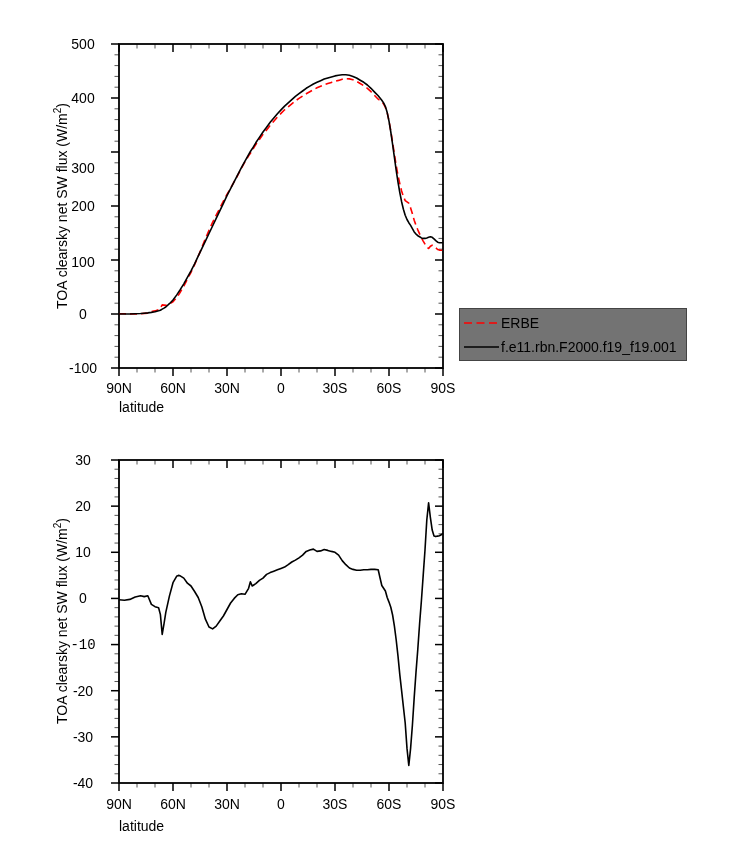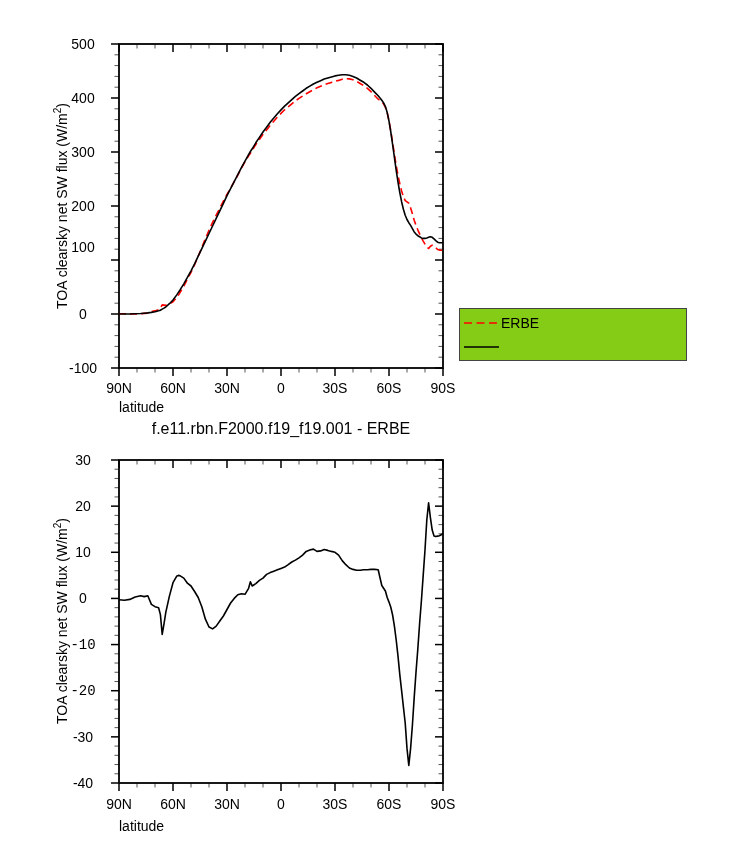--- a/index.html
+++ b/index.html
@@ -14,21 +14,21 @@
   #xlab-bottom{top:818px;}
   .ylab{position:absolute;width:340px;height:20px;text-align:center;font-size:14px;
         transform:rotate(-90deg);white-space:nowrap;}
   #ylab-top{left:-108px;top:196px;}
   #ylab-bottom{left:-108px;top:611px;}
   .ylab sup{font-size:10px;}
   #tick-labels span{position:absolute;font-size:14px;line-height:17px;}
   .yticklab{text-align:center;}
   .xticklab{text-align:center;}
   .legend{position:absolute;left:459px;top:308px;width:228px;height:53px;
-          border:1px solid #444;background:#84cc16;box-sizing:border-box;padding:2px 0 0 3px;}
+          border:1px solid #444;background:#737373;box-sizing:border-box;padding:2px 0 0 3px;}
   .legend-row{display:flex;align-items:center;height:24px;}
   .legend-row svg{flex:0 0 37px;margin-right:1px;}
   .legend-row span{font-size:14px;white-space:nowrap;}
 </style>
 </head>
 <body>
 
 <div class="page">
 
   <svg id="canvas" width="733" height="846">
@@ -270,50 +270,50 @@
     <div class="legend-row">
       <svg width="37" height="10" class="legend-sample">
         <line x1="1" y1="5" x2="36" y2="5" stroke-width="1.6" stroke="#ff0000" stroke-dasharray="8,4.5"></line>
       </svg>
       <span>ERBE</span>
     </div>
     <div class="legend-row">
       <svg width="37" height="10" class="legend-sample">
         <line x1="1" y1="5" x2="36" y2="5" stroke-width="1.6" stroke="#000000"></line>
       </svg>
+      <span>f.e11.rbn.F2000.f19_f19.001</span>
     </div>
   </div>
 
-  <div class="ctitle" id="title-bottom">f.e11.rbn.F2000.f19_f19.001 - ERBE</div>
 
   <div class="ylab" id="ylab-bottom"><span>TOA clearsky net SW flux (W/m</span><sup>2</sup><span>)</span></div>
 
   <div class="xlab" id="xlab-bottom">latitude</div>
 
   <div id="tick-labels">
       <span class="yticklab" style="top: 36px; left: 55px; width: 56px;">500</span>
       <span class="yticklab" style="top: 90px; left: 55px; width: 56px;">400</span>
-      <span class="yticklab" style="top: 144px; left: 55px; width: 56px;">300</span>
+      <span class="yticklab" style="top: 160px; left: 55px; width: 56px;">300</span>
       <span class="yticklab" style="top: 198px; left: 55px; width: 56px;">200</span>
-      <span class="yticklab" style="top: 239px; left: 55px; width: 56px;">100</span>
+      <span class="yticklab" style="top: 254px; left: 55px; width: 56px;">100</span>
       <span class="yticklab" style="top: 306px; left: 55px; width: 56px;">0</span>
       <span class="yticklab" style="top: 360px; left: 55px; width: 56px;">-100</span>
       <span class="xticklab" style="top: 380px; left: 92px; width: 54px;">90N</span>
       <span class="xticklab" style="top: 380px; left: 146px; width: 54px;">60N</span>
       <span class="xticklab" style="top: 380px; left: 200px; width: 54px;">30N</span>
       <span class="xticklab" style="top: 380px; left: 254px; width: 54px;">0</span>
       <span class="xticklab" style="top: 380px; left: 308px; width: 54px;">30S</span>
       <span class="xticklab" style="top: 380px; left: 362px; width: 54px;">60S</span>
       <span class="xticklab" style="top: 380px; left: 416px; width: 54px;">90S</span>
       <span class="yticklab" style="top: 452px; left: 55px; width: 56px;">30</span>
       <span class="yticklab" style="top: 498.143px; left: 55px; width: 56px;">20</span>
       <span class="yticklab" style="top: 544.286px; left: 55px; width: 56px;">10</span>
       <span class="yticklab" style="top: 590.429px; left: 55px; width: 56px;">0</span>
       <span class="yticklab" style="top: 636.571px; left: 55px; width: 56px; font-family: Liberation Mono, monospace;">-10</span>
-      <span class="yticklab" style="top: 682.714px; left: 55px; width: 56px; font-family: Liberation Mono, monospace;">-20</span>
+      <span class="yticklab" style="top: 682.714px; left: 55px; width: 56px;">-20</span>
       <span class="yticklab" style="top: 728.857px; left: 55px; width: 56px;">-30</span>
       <span class="yticklab" style="top: 775px; left: 55px; width: 56px;">-40</span>
       <span class="xticklab" style="top: 796px; left: 92px; width: 54px;">90N</span>
       <span class="xticklab" style="top: 796px; left: 146px; width: 54px;">60N</span>
       <span class="xticklab" style="top: 796px; left: 200px; width: 54px;">30N</span>
       <span class="xticklab" style="top: 796px; left: 254px; width: 54px;">0</span>
       <span class="xticklab" style="top: 796px; left: 308px; width: 54px;">30S</span>
       <span class="xticklab" style="top: 796px; left: 362px; width: 54px;">60S</span>
       <span class="xticklab" style="top: 796px; left: 416px; width: 54px;">90S</span>
     </div>

